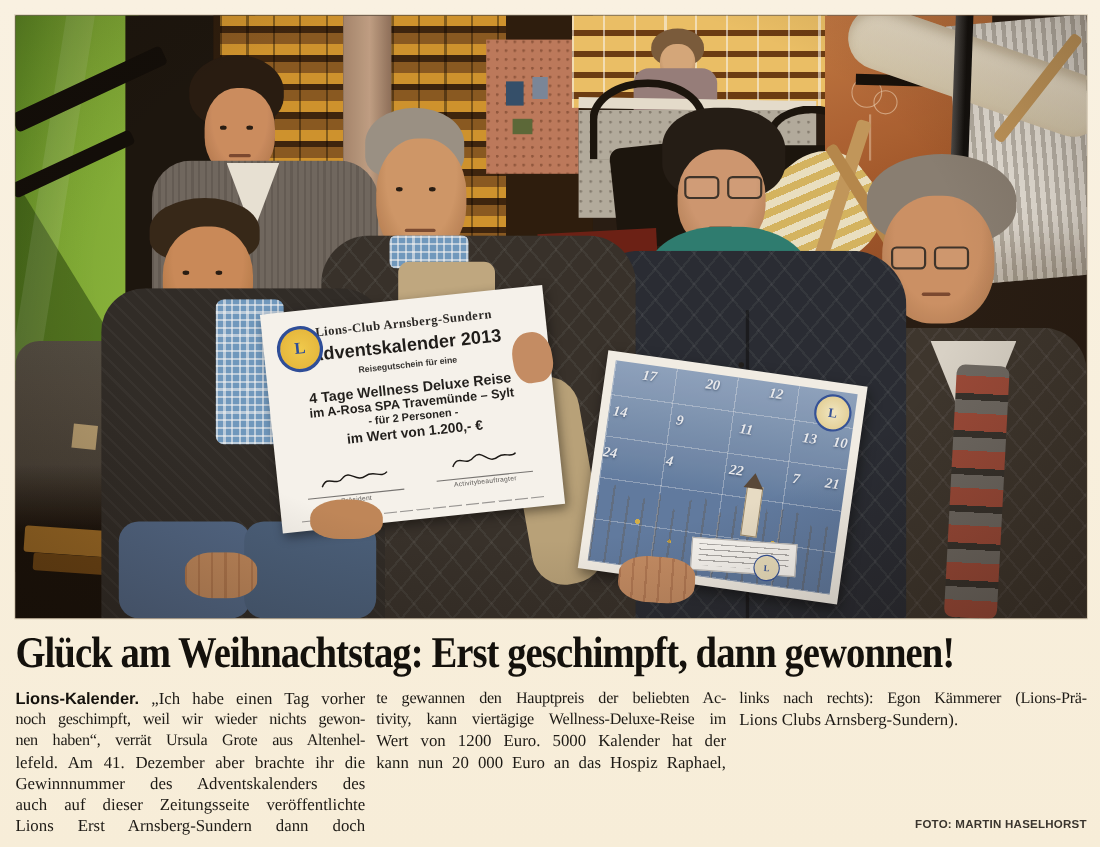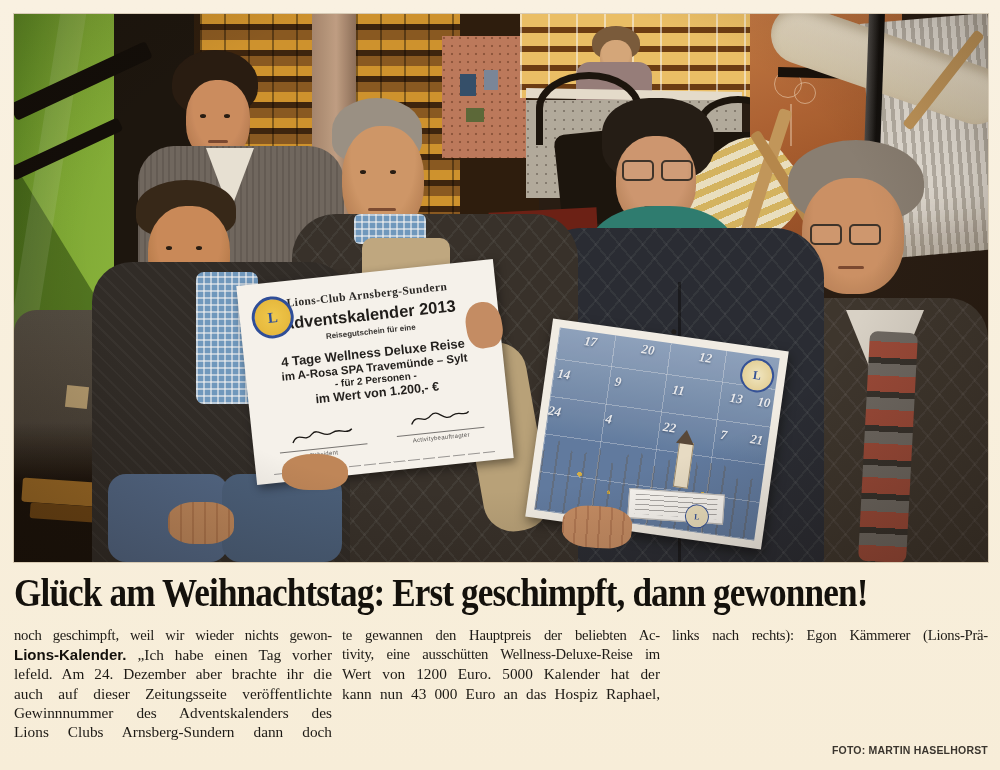--- a/index.html
+++ b/index.html
@@ -276,34 +276,36 @@
     </div>
     <div class="a hand skin" style="left:548px;top:492px;width:70px;height:42px;background-color:#c89068;z-index:21;transform:rotate(4deg);"></div>
 
     <div class="a warm"></div>
     <div class="a vignette"></div>
   </div>
 
   <h1 id="headline" class="a" style="margin:0;">Glück am Weihnachtstag: Erst geschimpft, dann gewonnen!</h1>
 
   <div class="col" style="left:14px;">
+    <div class="tl"><span class="lead">Lions-Kalender.</span> <span>„Ich habe einen Tag vorher</span></div>
     <div class="tl tight">noch geschimpft, weil wir wieder nichts gewon-</div>
-    <div class="tl"><span class="lead">Lions-Kalender.</span> <span>„Ich habe einen Tag vorher</span></div>
-    <div class="tl">lefeld. Am 24. Dezember aber brachte ihr die</div>
+    <div class="tl tight">nen haben“, verrät Ursula Grote aus Altenhel-</div>
+    <div class="tl">lefeld. Am 41. Dezember aber brachte ihr die</div>
+    <div class="tl">Gewinnnummer des Adventskalenders des</div>
     <div class="tl">auch auf dieser Zeitungsseite veröffentlichte</div>
-    <div class="tl">Gewinnnummer des Adventskalenders des</div>
-    <div class="tl">Lions Clubs Arnsberg-Sundern dann doch</div>
+    <div class="tl">Lions Erst Arnsberg-Sundern dann doch</div>
   </div>
 
   <div class="col" style="left:342px;">
     <div class="tl tight">te gewannen den Hauptpreis der beliebten Ac-</div>
-    <div class="tl tight">tivity, eine ausschütten Wellness-Deluxe-Reise im</div>
+    <div class="tl tight">tivity, kann viertägige Wellness-Deluxe-Reise im</div>
     <div class="tl">Wert von 1200 Euro. 5000 Kalender hat der</div>
-    <div class="tl">kann nun 43 000 Euro an das Hospiz Raphael,</div>
+    <div class="tl">kann nun 20 000 Euro an das Hospiz Raphael,</div>
   </div>
 
   <div class="col" style="left:672px;width:316px;">
     <div class="tl tight">links nach rechts): Egon Kämmerer (Lions-Prä-</div>
+    <div class="tl end">Lions Clubs Arnsberg-Sundern).</div>
   </div>
 
   <div id="credit" class="a">FOTO: MARTIN HASELHORST</div>
 
 </div>
 
 </body></html>

